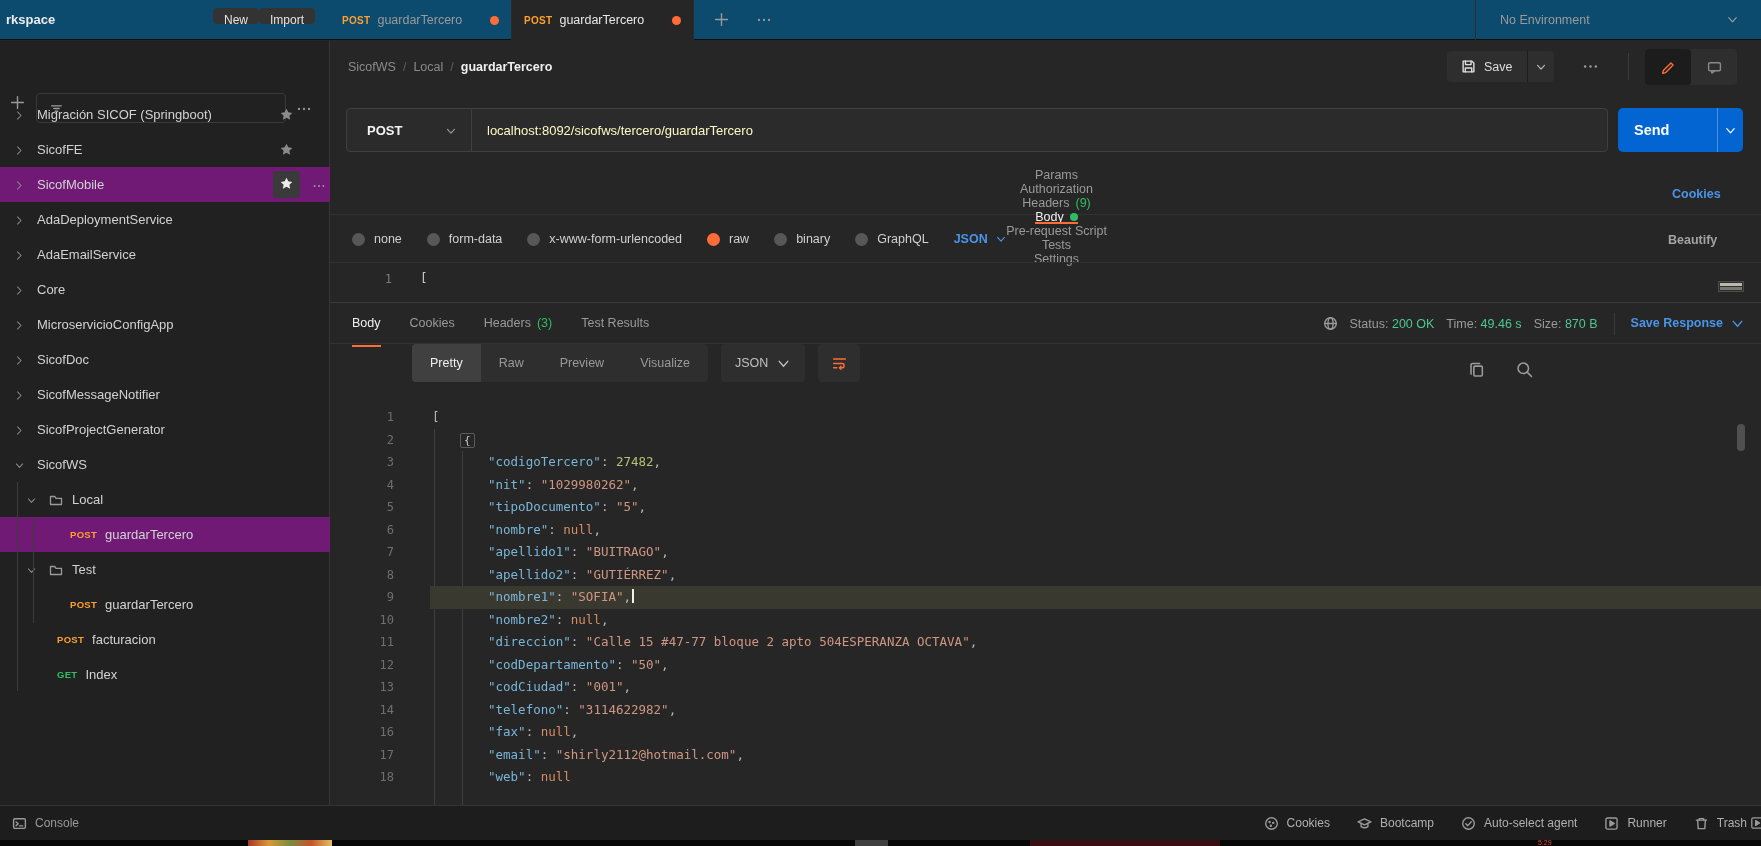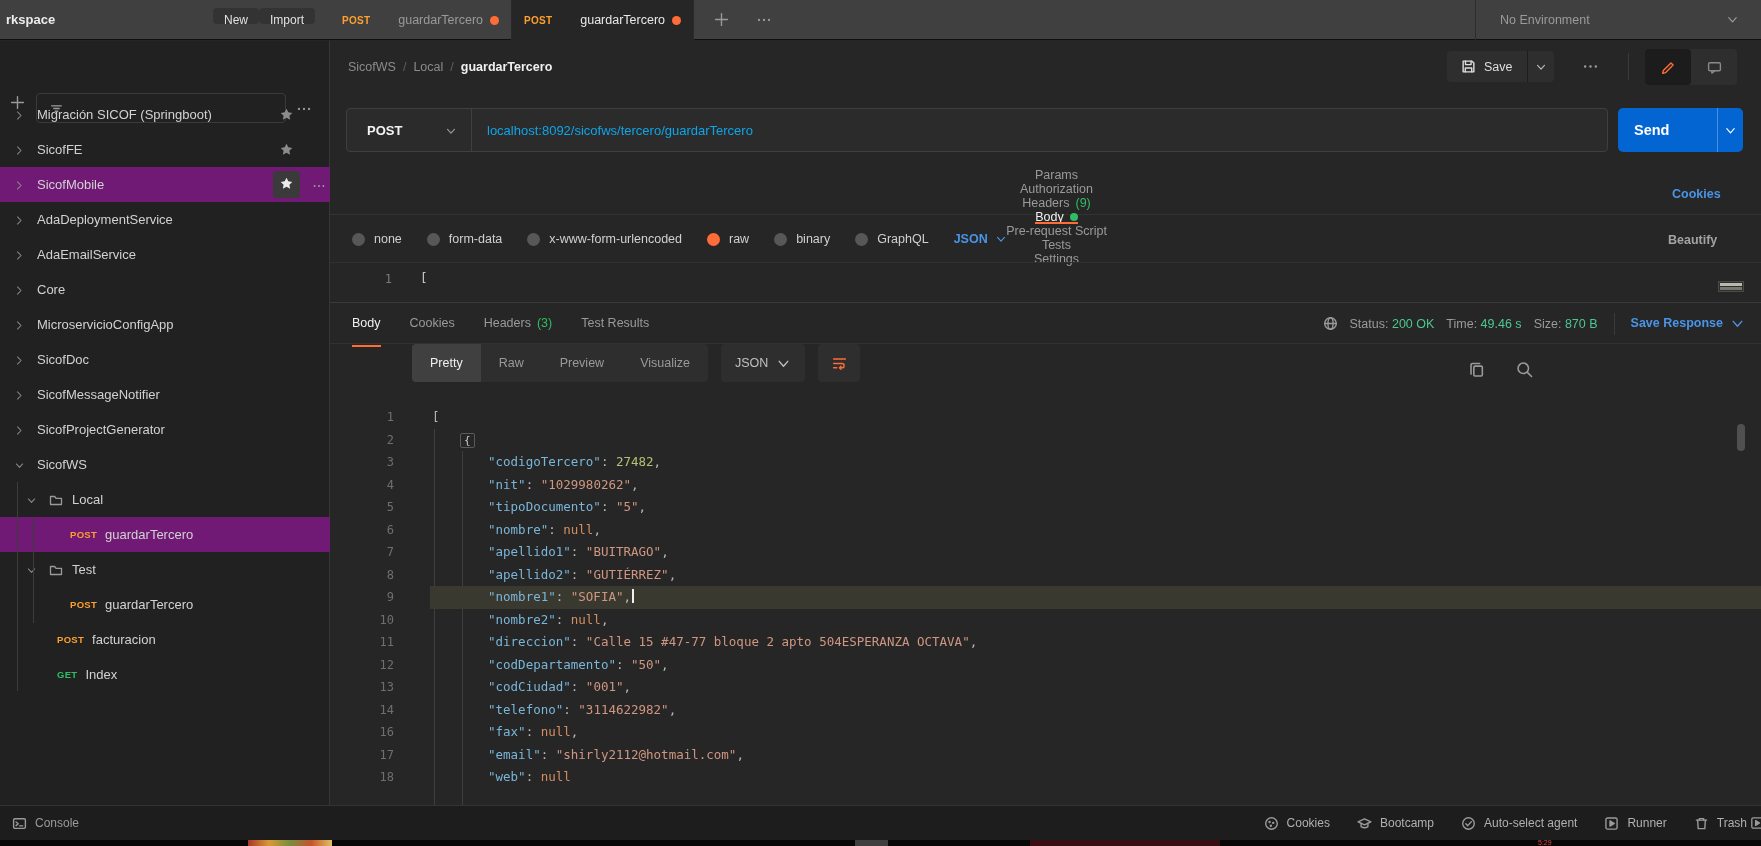--- a/index.html
+++ b/index.html
@@ -2,21 +2,21 @@
 <html><head>
 <meta charset="utf-8">
 <style>
   html,body{margin:0;padding:0;background:#000;}
   #app{position:relative;width:1761px;height:846px;background:#262626;overflow:hidden;
        font-family:"Liberation Sans",sans-serif;color:#d6d6d6;font-size:12.5px;
        -webkit-font-smoothing:antialiased;}
   .abs{position:absolute;}
   .ic{display:inline-block;vertical-align:middle;}
   
-  #topbar{position:absolute;left:0;top:0;width:1761px;height:40px;background:#404040;border-bottom:1px solid #0f0f0f;box-sizing:border-box;text-align:right;}
+  #topbar{position:absolute;left:0;top:0;width:1761px;height:40px;background:#0c4a6e;border-bottom:1px solid #0f0f0f;box-sizing:border-box;}
   #ws-name{position:absolute;left:6px;top:12px;font-weight:bold;color:#ececec;font-size:13px;}
   .tb-btn{position:absolute;top:8px;height:16px;line-height:24px;padding:0 11px;background:#333;border-radius:4px;color:#e3e3e3;font-size:12px;cursor:pointer;}
   #tabstrip{position:absolute;left:330px;top:0;height:40px;display:flex;}
   .rtab{width:182px;height:40px;box-sizing:border-box;display:flex;align-items:center;padding:0 12px;border-right:1px solid #2a2a2a;gap:7px;cursor:pointer;}
   .rtab.active{background:#262626;}
   .rtab .m{font-size:10px;font-weight:bold;letter-spacing:.3px;}
   .rtab .t{font-size:12.5px;color:#9a9a9a;flex:1;white-space:nowrap;overflow:hidden;}
   .rtab.active .t{color:#e8e8e8;}
   .rtab .dot{width:9px;height:9px;border-radius:50%;background:#ff6c37;}
   .tb-ic{color:#9a9a9a;cursor:pointer;}
@@ -50,21 +50,21 @@
   #hdr-div{position:absolute;left:1628px;top:53px;width:1px;height:27px;background:#3a3a3a;}
   #edit-toggle{position:absolute;left:1645px;top:49px;width:92px;height:36px;background:#2e2e2e;border-radius:4px;display:flex;}
   #edit-half{width:46px;height:36px;background:#1c1c1c;border-radius:4px;display:flex;align-items:center;justify-content:center;color:#ff6c37;cursor:pointer;}
   #comment-half{flex:1;display:flex;align-items:center;justify-content:center;color:#8a8a8a;cursor:pointer;}
   
   #urlbox{position:absolute;left:346px;top:108px;width:1262px;height:44px;background:#2b2b2b;border:1px solid #3f3f3f;border-radius:4px;box-sizing:border-box;display:flex;align-items:center;}
   #method-sel{width:124px;display:flex;align-items:center;cursor:pointer;}
   #method-label{margin-left:20px;font-weight:bold;font-size:13px;color:#f3f3f3;flex:1;}
   #method-chev{color:#9a9a9a;margin-right:14px;}
   #url-div{width:1px;height:44px;background:#3f3f3f;}
-  #url-text{margin-left:15px;font-size:13px;color:#0ea5e9;}
+  #url-text{margin-left:15px;font-size:13px;color:#fef9c3;}
   #send-btn{position:absolute;left:1618px;top:108px;width:125px;height:44px;background:#0265d2;border-radius:5px;display:flex;align-items:center;color:#fff;cursor:pointer;}
   #send-label{font-weight:bold;font-size:14.5px;margin-left:16px;flex:1;}
   #send-sep{width:1px;height:44px;background:rgba(255,255,255,.28);}
   #send-chev{width:25px;text-align:center;}
   
   #reqtabs{position:absolute;left:330px;top:168px;right:0;height:47px;display:flex;align-items:center;padding-left:22px;border-bottom:1px solid #323232;box-sizing:border-box;flex-direction:column;}
   .qtab{color:#9a9a9a;cursor:pointer;position:relative;height:47px;display:flex;align-items:center;gap:6px;}
   .qtab .cnt{color:#2fbe63;}
   .qtab.active{color:#f0f0f0;}
   .qtab.active::after{content:'';position:absolute;left:0;right:0;bottom:0;height:2px;background:#ff6c37;}

